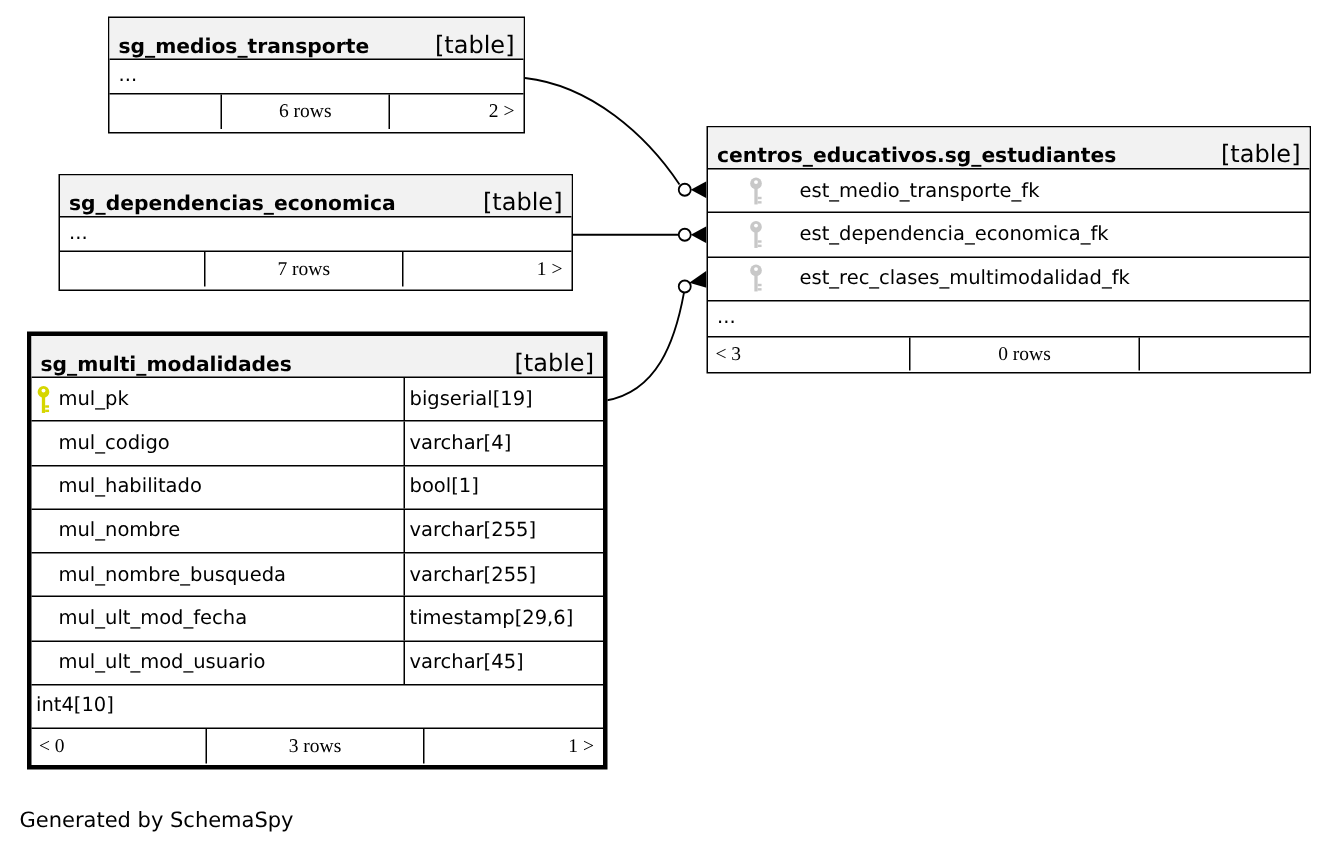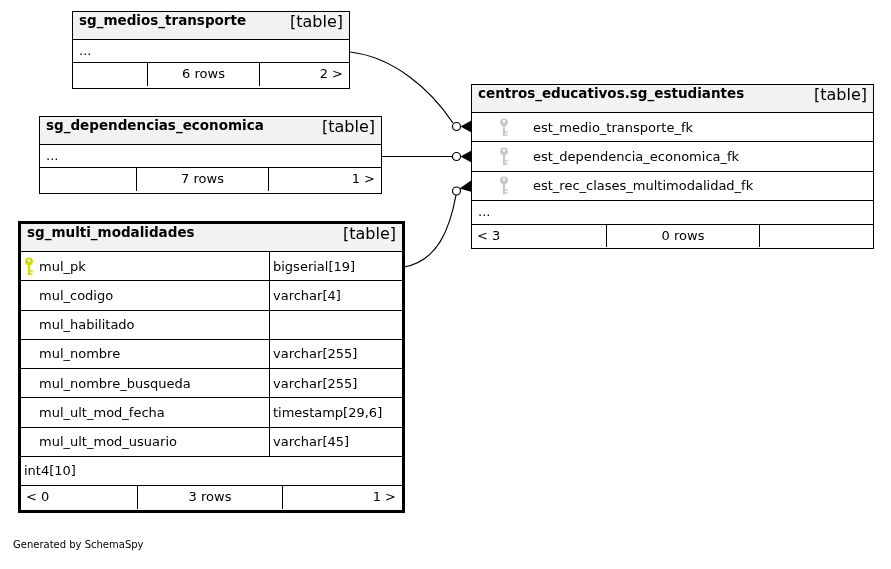--- a/index.html
+++ b/index.html
@@ -3,47 +3,47 @@
 <meta charset="utf-8">
 <style>
   html,body{margin:0;padding:0;background:#fff;}
   .canvas{
     position:relative;width:891px;height:569px;background:#ffffff;overflow:hidden;
     font-family:"DejaVu Sans","Liberation Sans",sans-serif;font-size:13px;color:#000;
   }
   .links{position:absolute;left:0;top:0;width:891px;height:569px;pointer-events:none;}
   .tbl{position:absolute;background:#fff;border:1px solid #000;box-sizing:border-box;}
   .tbl.focus{border-width:3px;}
-  .hdr{display:flex;justify-content:space-between;align-items:flex-start;background:#f2f2f2;
+  .hdr{display:flex;justify-content:space-between;align-items:flex-end;background:#f2f2f2;
        border-bottom:1px solid #000;height:28px;padding:0 6px;box-sizing:border-box;white-space:nowrap;}
   .ttl{font-weight:bold;font-size:13.5px;}
   .tag{font-size:16px;}
   .ell{height:23px;line-height:22px;border-bottom:1px solid #000;padding-left:6px;box-sizing:border-box;}
-  .ftr{display:flex;height:23px;line-height:22px;}
+  .ftr{display:flex;height:23px;line-height:22px;font-family:Liberation Serif, serif;}
   .fc{box-sizing:border-box;height:100%;}
   .fc.l{padding-left:5px;border-right:1px solid #000;}
   .fc.c{text-align:center;border-right:1px solid #000;}
   .fc.r{text-align:right;padding-right:6px;flex:1;}
   .t1 .fc.l{width:75px;}  .t1 .fc.c{width:112px;}
   .t2 .fc.l{width:97px;}  .t2 .fc.c{width:132px;}
   .t3 .fc.l{width:117px;} .t3 .fc.c{width:145px;}
   .t4 .fc.l{width:135px;} .t4 .fc.c{width:153px;}
   
   .crow{display:flex;height:29.25px;border-bottom:1px solid #000;box-sizing:border-box;}
   .namecell{width:249px;border-right:1px solid #000;box-sizing:border-box;
             display:flex;align-items:center;padding-left:3px;}
   .keyslot{width:15px;display:inline-flex;align-items:center;}
   .typecell{flex:1;padding-left:3px;display:flex;align-items:center;box-sizing:border-box;}
   
   .fkrow{display:flex;align-items:center;height:29.3px;border-bottom:1px solid #000;
          box-sizing:border-box;padding-left:27px;}
   .keyslot-fk{width:34px;display:inline-flex;align-items:center;}
   .t4 .ell{height:24px;}
   .t4 .ftr{height:22px;line-height:21px;}
-  .genby{position:absolute;left:13px;top:539px;font-size:10px;text-align:center;}
+  .genby{position:absolute;left:13px;top:539px;font-size:14px;text-align:center;}
 </style>
 </head>
 <body>
 
 <div class="canvas">
 
   <svg class="links" viewBox="0 0 891 569">
     <g stroke="#000" stroke-width="1.2" fill="none">
       <path d="M 350 52 C 394 57 431 90 453 123"></path>
       <circle cx="456.5" cy="126.5" r="4" fill="#fff"></circle>
@@ -117,20 +117,21 @@
         <span>mul_codigo</span>
         </div>
       <div class="typecell">varchar[4]</div>
     </div>
 
     <div class="crow">
       <div class="namecell">
           <span class="keyslot"></span>
         <span>mul_habilitado</span>
         </div>
+      <div class="typecell">bool[1]</div>
     </div>
 
     <div class="crow">
       <div class="namecell">
           <span class="keyslot"></span>
         <span>mul_nombre</span>
         </div>
       <div class="typecell">varchar[255]</div>
     </div>
 

